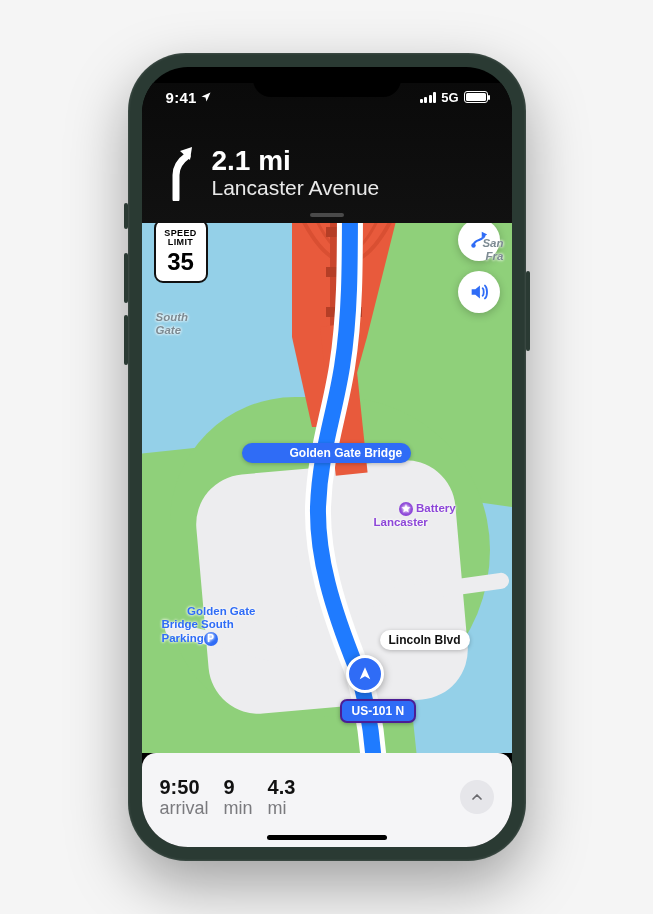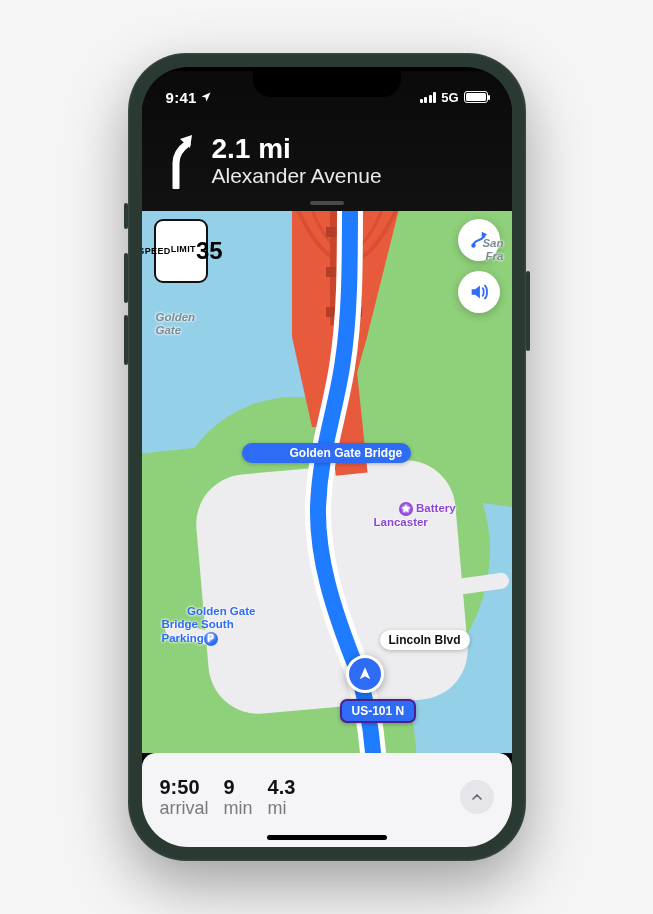--- a/index.html
+++ b/index.html
@@ -52,21 +52,21 @@
   .signal { display: flex; align-items: flex-end; gap: 1.5px; height: 11px; }
   .signal i { width: 3px; background: #fff; border-radius: 1px; }
   .signal i:nth-child(1){height:4px} .signal i:nth-child(2){height:6px}
   .signal i:nth-child(3){height:8px} .signal i:nth-child(4){height:11px}
   .battery { width: 24px; height: 12px; border: 1px solid #fff; border-radius: 3px; position: relative; }
   .battery::after { content:""; position:absolute; right:-3px; top:3px; width:2px; height:5px; background:#fff; border-radius:1px; }
   .battery i { position:absolute; inset:1px; background:#fff; border-radius:1.5px; }
 
   
   .direction-banner {
-    position: absolute; top: 4px; left: 0; right: 0;
+    position: absolute; top: 16px; left: 0; right: 0;
     height: 140px;
     background: linear-gradient(#0a0a0a,#111);
     color: #fff;
     padding: 54px 20px 14px 20px;
     display: flex; align-items: center; gap: 16px;
     z-index: 30;
   }
   .maneuver-icon { width: 34px; height: 56px; flex-shrink: 0; display:flex; align-items:center; justify-content:center; }
   .direction-text .dist { font-size: 28px; font-weight: 700; line-height: 1.1; }
   .direction-text .road { font-size: 21px; font-weight: 500; color: #e9e9e9; }
@@ -131,21 +131,21 @@
   .poi-label.gray   { color:#7c8a92; font-style:italic; }
 
   .poi-dot{ display:inline-block; width:14px; height:14px; border-radius:50%; background:#8d46d8; color:#fff; font-size:10px; text-align:center; line-height:14px; margin-right:3px; vertical-align:middle; }
   .poi-dot.park{ background:#2f6cf6; }
 
   
   .speed-sign{
     position:absolute; top:12px; left:12px;
     width:54px; height:64px;
     background:#fff; border:2.5px solid #111; border-radius:9px;
-    display:flex; flex-direction:row; align-items:center; justify-content:center;
+    display:flex; flex-direction:column; align-items:center; justify-content:center;
     line-height:1; z-index:10;
   }
   .speed-sign .t1{ font-size:9px;  font-weight:700; letter-spacing:.04em; }
   .speed-sign .t2{ font-size:9px;  font-weight:700; letter-spacing:.04em; margin-bottom:3px;}
   .speed-sign .val{ font-size:24px; font-weight:800; }
 
   
   .round-btn{
     position:absolute; right:12px;
     width:42px; height:42px; border-radius:50%;
@@ -228,21 +228,21 @@
 
     <div class="direction-banner">
       <div class="maneuver-icon">
         <svg width="34" height="56" viewBox="0 0 34 56" fill="none">
           <path d="M14 54 V30 C14 22 18 16 25 11" stroke="#fff" stroke-width="7" stroke-linecap="round" fill="none"></path>
           <path d="M18 6 L30 2 L28 15 Z" fill="#fff"></path>
         </svg>
       </div>
       <div class="direction-text">
         <div class="dist">2.1 mi</div>
-        <div class="road">Alexander Avenue</div>
+        <div class="road">Lancaster Avenue</div>
       </div>
       <div class="sheet-grabber"></div>
     </div>
 
     <div class="map">
       <div class="water"></div>
       <div class="land ne"></div>
       <div class="land sw"></div>
       <div class="land ctr"></div>
       <div class="pave big"></div>
@@ -285,21 +285,21 @@
         </svg>
       </div>
       <div class="round-btn audio">
         <svg width="22" height="22" viewBox="0 0 24 24" fill="#2f6cf6">
           <path d="M4 9v6h4l5 4V5L8 9H4z"></path>
           <path d="M16 8c1.5 1 1.5 7 0 8" stroke="#2f6cf6" stroke-width="2" fill="none" stroke-linecap="round"></path>
           <path d="M18.5 5c3 2.5 3 11.5 0 14" stroke="#2f6cf6" stroke-width="2" fill="none" stroke-linecap="round"></path>
         </svg>
       </div>
 
-      <div class="poi-label gray" style="left:14px; top:104px; white-space:pre;">Golden
+      <div class="poi-label gray" style="left:14px; top:104px; white-space:pre;">South
 Gate</div>
       <div class="poi-label gray" style="right:8px; top:30px; text-align:right; white-space:pre;">San
 Fra</div>
 
       <div class="chip blue pill-tail" style="left:100px; top:236px;padding-left:48px;">Golden Gate Bridge</div>
 
       <div class="poi-label purple" style="left:232px; top:282px; white-space:pre;">
         <span class="poi-dot">★</span><span>Battery
 Lancaster</span>
       </div>

